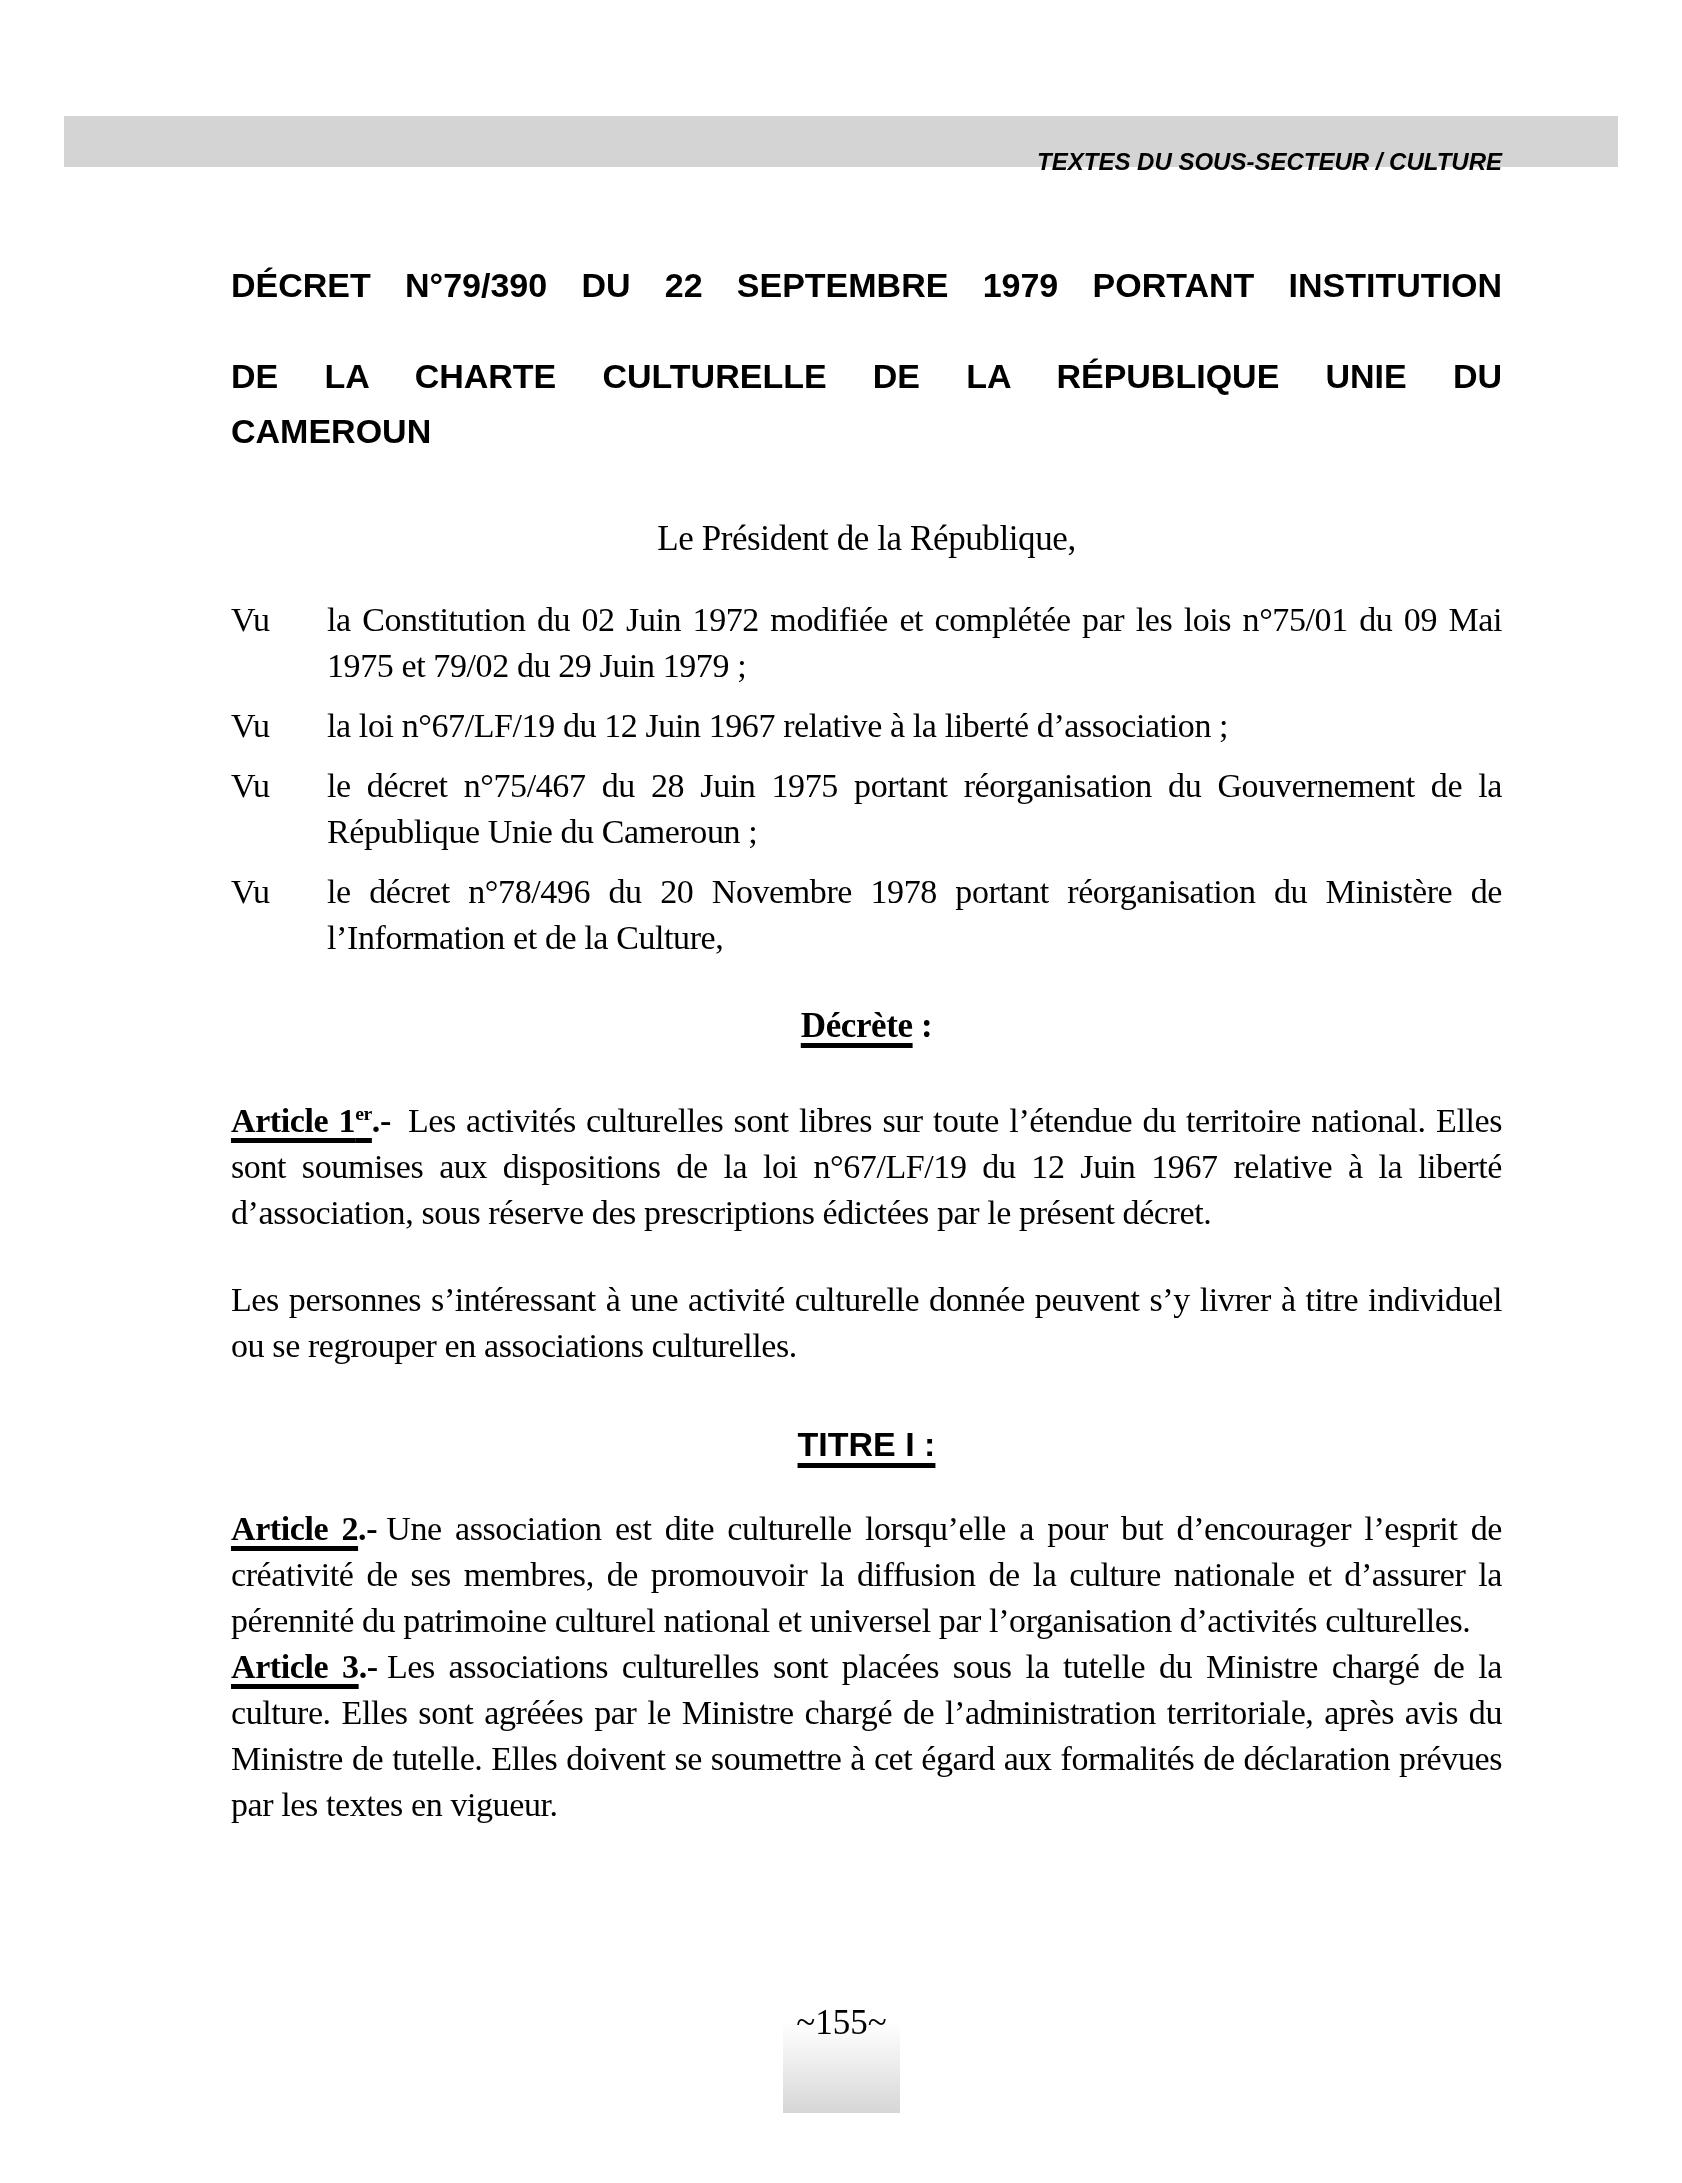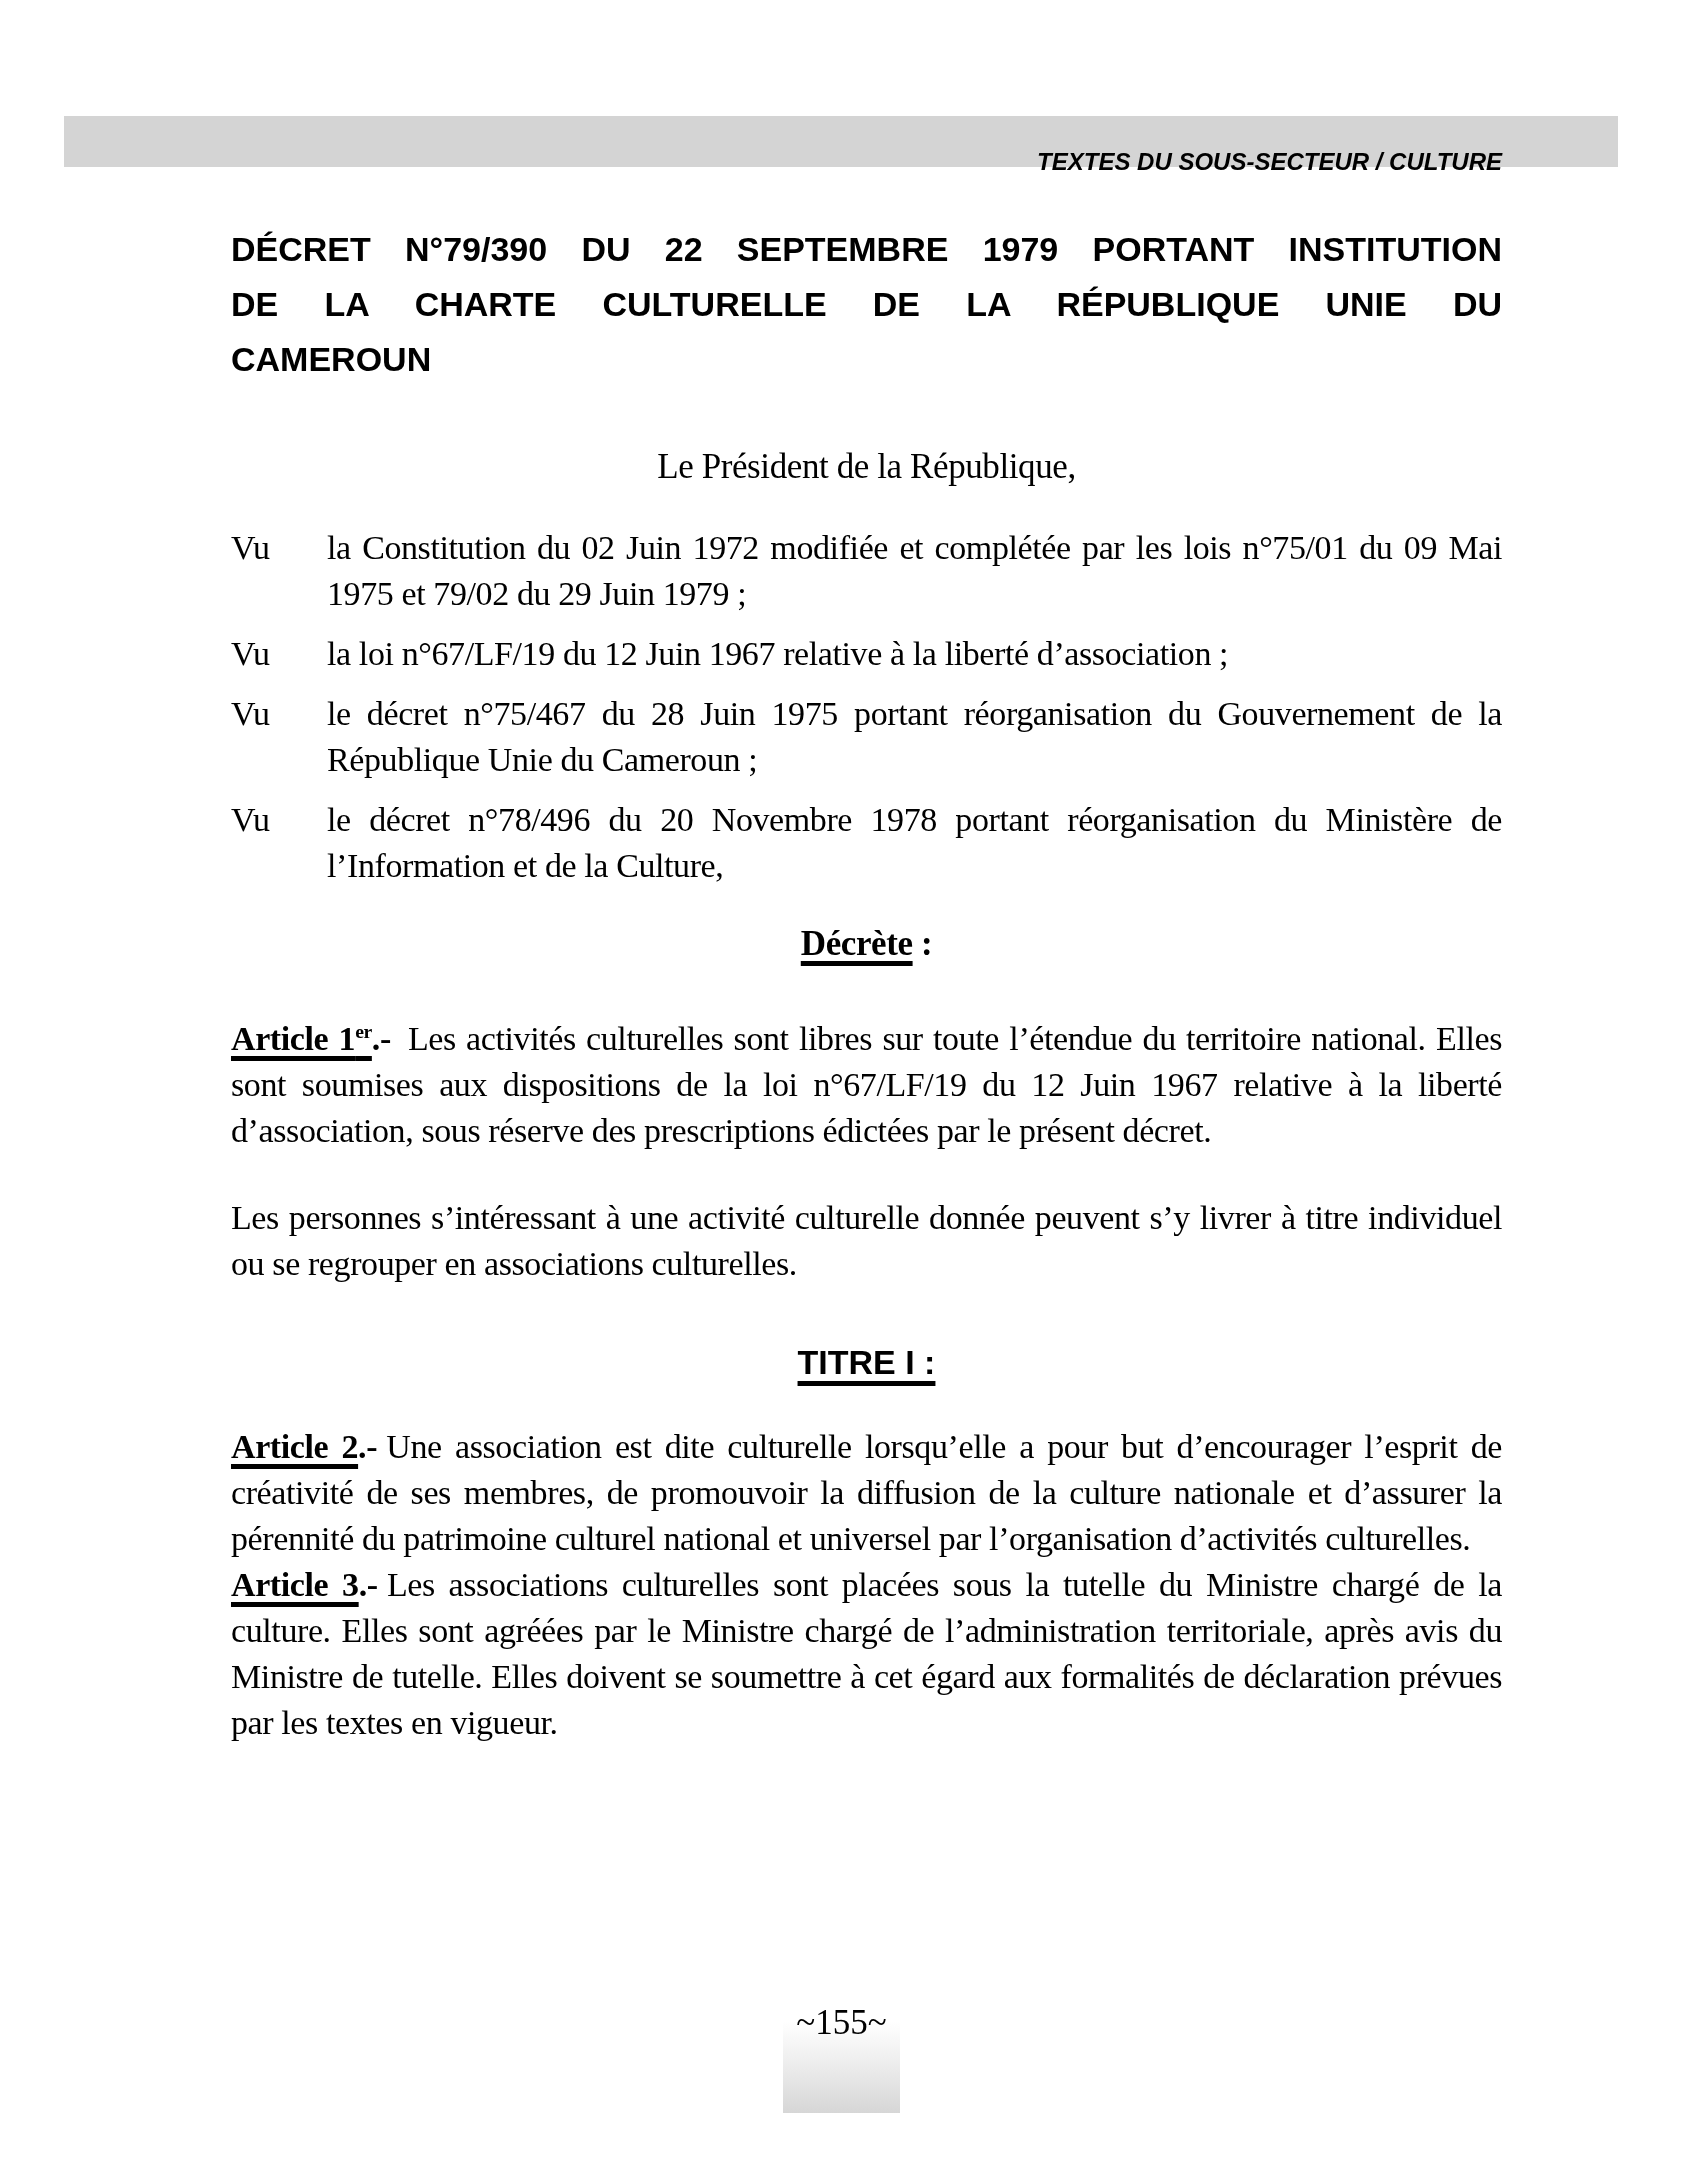--- a/index.html
+++ b/index.html
@@ -27,35 +27,35 @@
   .content{
     position:absolute;left:231px;top:222px;width:1271px;
     font-family:"Liberation Serif",serif;
     font-size:34px;line-height:46px;letter-spacing:-0.4px;
   }
   
   .doc-title{
     font-family:"Liberation Sans",sans-serif;
     font-weight:bold;font-size:34px;line-height:55px;letter-spacing:0;
   }
-  .doc-title .t-line{text-align:justify;text-align-last:justify;}
+  .doc-title .t-line{text-align:justify;text-align-last:justify;margin-top:36px;}
   .doc-title .t-last{text-align:right;text-align-last:left;}
   
   .salutation{
     margin-top:57px;text-align:center;font-weight:normal;font-size:35px;line-height:46px;
   }
   
   .vu-list{margin-top:35px;}
   .vu-item{display:flex;margin-bottom:14px;}
   .vu-item:last-child{margin-bottom:0;}
   .vu-label{flex:0 0 96px;}
   .vu-text{flex:1;text-align:justify;}
   
   .decree-heading{
-    margin-top:32px;text-align:center;font-weight:bold;font-size:35px;line-height:46px;
+    margin-top:42px;text-align:center;font-weight:bold;font-size:35px;line-height:46px;
   }
   .u{
     text-decoration:underline;
     text-decoration-thickness:4.6px;
     text-underline-offset:6.2px;
   }
   
   .para{text-align:justify;}
   .art-1{margin-top:49px;}
   .free-para{margin-top:41px;}

